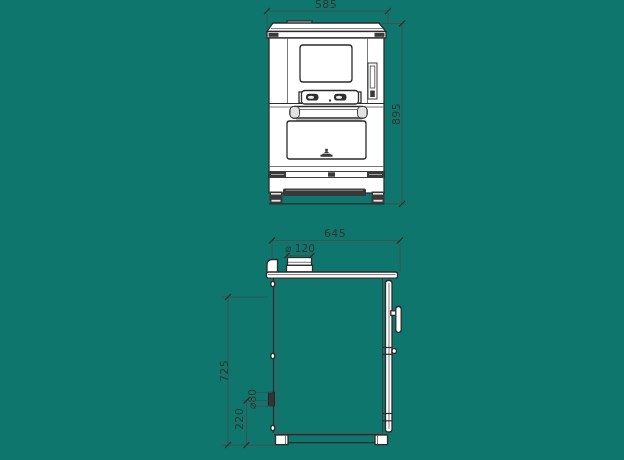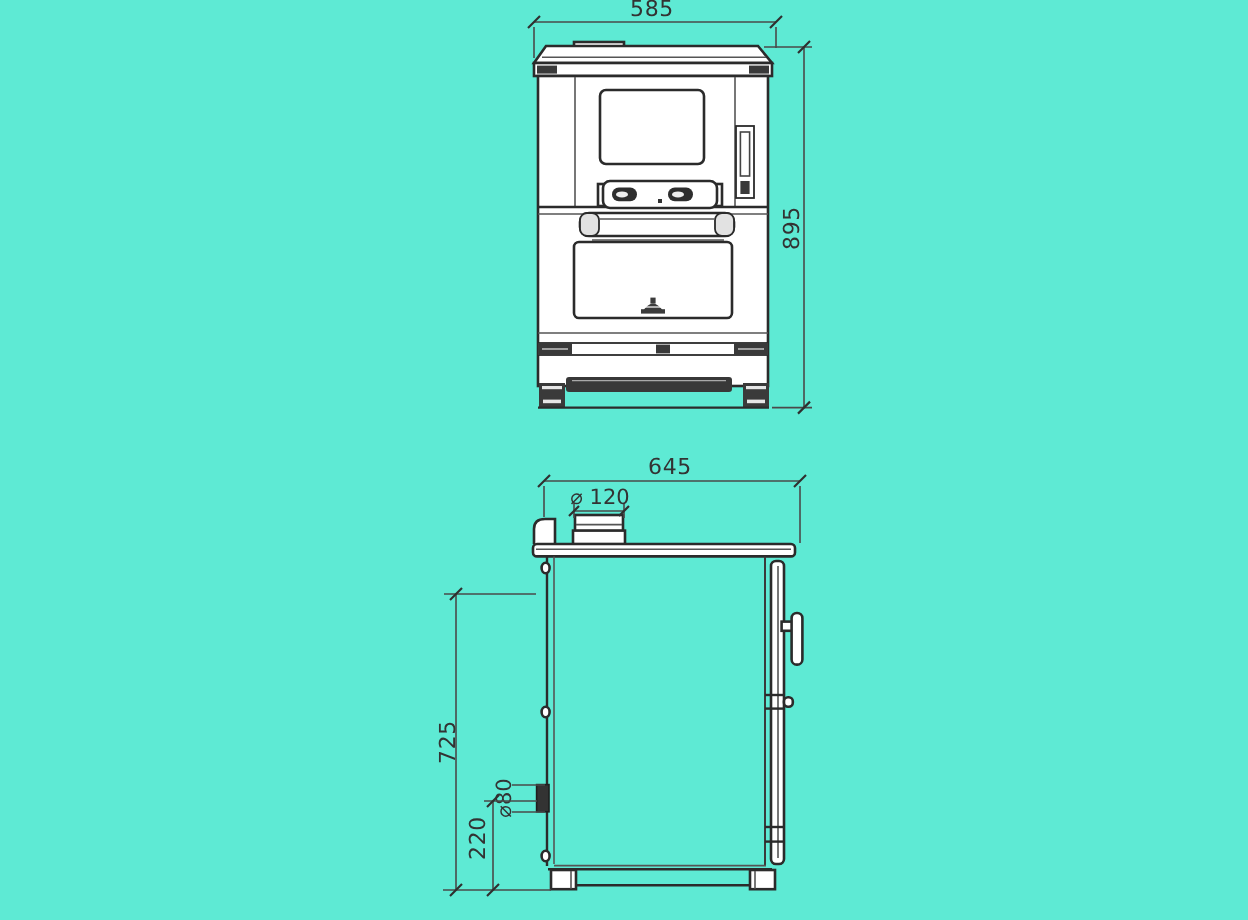--- a/index.html
+++ b/index.html
@@ -1,16 +1,16 @@
 <!DOCTYPE html>
 <html><head>
 <meta charset="utf-8">
 <style>
   html,body{margin:0;padding:0;background:#fff;}
-  #canvas{position:relative;width:624px;height:460px;background:#5eead4;overflow:hidden;
+  #canvas{position:relative;width:624px;height:460px;background:#0f766e;overflow:hidden;
           font-family:"DejaVu Sans",sans-serif;}
   svg{position:absolute;left:0;top:0;}
   .olf{fill:#ffffff;stroke:#2b2b2b;stroke-width:1.3;}
   .ol{fill:none;stroke:#2b2b2b;stroke-width:1.2;}
   .thin{fill:none;stroke:#555555;stroke-width:0.8;}
   .dim{fill:none;stroke:#4a4a4a;stroke-width:0.8;}
   .tick{stroke:#2f2f2f;stroke-width:1.1;}
   .dark{fill:#3a3a3a;stroke:none;}
   .dtext{font:11px "DejaVu Sans",sans-serif;fill:#333333;letter-spacing:0.3px;}
   .dtext-sm{font:10.5px "DejaVu Sans",sans-serif;fill:#333333;}

